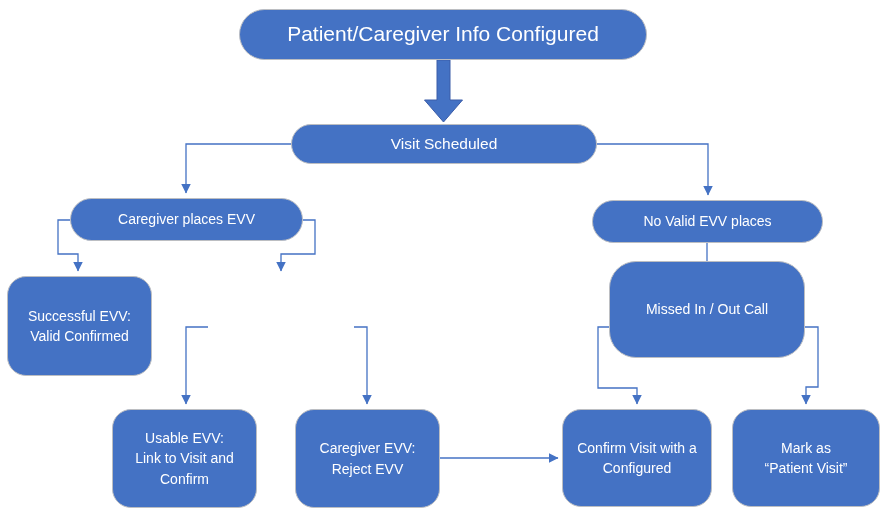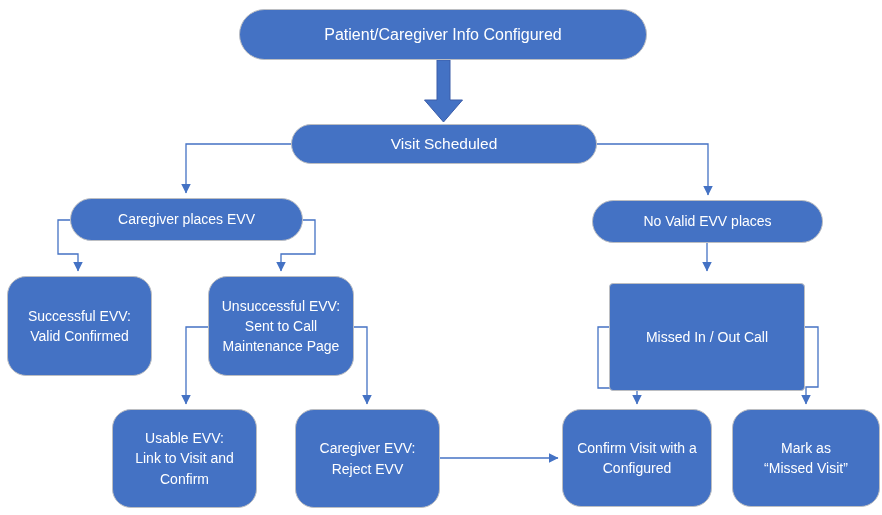--- a/index.html
+++ b/index.html
@@ -30,29 +30,29 @@
     display: flex;
     align-items: center;
     justify-content: center;
     text-align: center;
     white-space: pre-line;
     font-size: 14px;
     line-height: 1.45;
   }
 
   
-  .n-patient   { left: 239px; top:   9px; width: 408px; height: 51px; border-radius: 26px; font-size: 16px; }
+  .n-patient   { left: 239px; top:   9px; width: 408px; height: 51px; border-radius: 26px; font-size: 21px; }
   .n-visit     { left: 291px; top: 124px; width: 306px; height: 40px; border-radius: 21px; font-size: 15.5px; text-align: center; }
   .n-caregiver { left:  70px; top: 198px; width: 233px; height: 43px; border-radius: 22px; }
   .n-novalid   { left: 592px; top: 200px; width: 231px; height: 43px; border-radius: 22px; }
 
   
   .n-successful   { left:   7px; top: 276px; width: 145px; height: 100px; border-radius: 19px; }
   .n-unsuccessful { left: 208px; top: 276px; width: 146px; height: 100px; border-radius: 19px; }
-  .n-missed       { left: 609px; top: 283px; width: 196px; height:  108px; border-radius: 4px; }
+  .n-missed       { left: 609px; top: 261px; width: 196px; height:  97px; border-radius: 27px; }
   .n-usable       { left: 112px; top: 409px; width: 145px; height:  99px; border-radius: 19px; }
   .n-unusable     { left: 295px; top: 409px; width: 145px; height:  99px; border-radius: 19px; }
   .n-confirm      { left: 562px; top: 409px; width: 150px; height:  98px; border-radius: 19px; }
   .n-mark         { left: 732px; top: 409px; width: 148px; height:  98px; border-radius: 19px; }
 
   .edge { fill: none; stroke: var(--edge-color, #4472C4); stroke-width: 1.3; }
 </style>
 </head>
 <body>
 
@@ -102,25 +102,20 @@
 
   <div class="node n-novalid">
     <span>No Valid EVV places</span>
   </div>
 
   <div class="node n-successful">
     <span>Successful EVV:
 Valid Confirmed</span>
   </div>
 
-  <div class="node n-unsuccessful">
-    <span>Unsuccessful EVV:
-Sent to Call
-Maintenance Page</span>
-  </div>
 
   <div class="node n-missed">
     <span>Missed In / Out Call</span>
   </div>
 
   <div class="node n-usable">
     <span>Usable EVV:
 Link to Visit and
 Confirm</span>
   </div>
@@ -130,16 +125,16 @@
 Reject EVV</span>
   </div>
 
   <div class="node n-confirm">
     <span>Confirm Visit with a
 Configured</span>
   </div>
 
   <div class="node n-mark">
     <span>Mark as
-“Missed Visit”</span>
+“Patient Visit”</span>
   </div>
 
 </div>
 
 </body></html>

